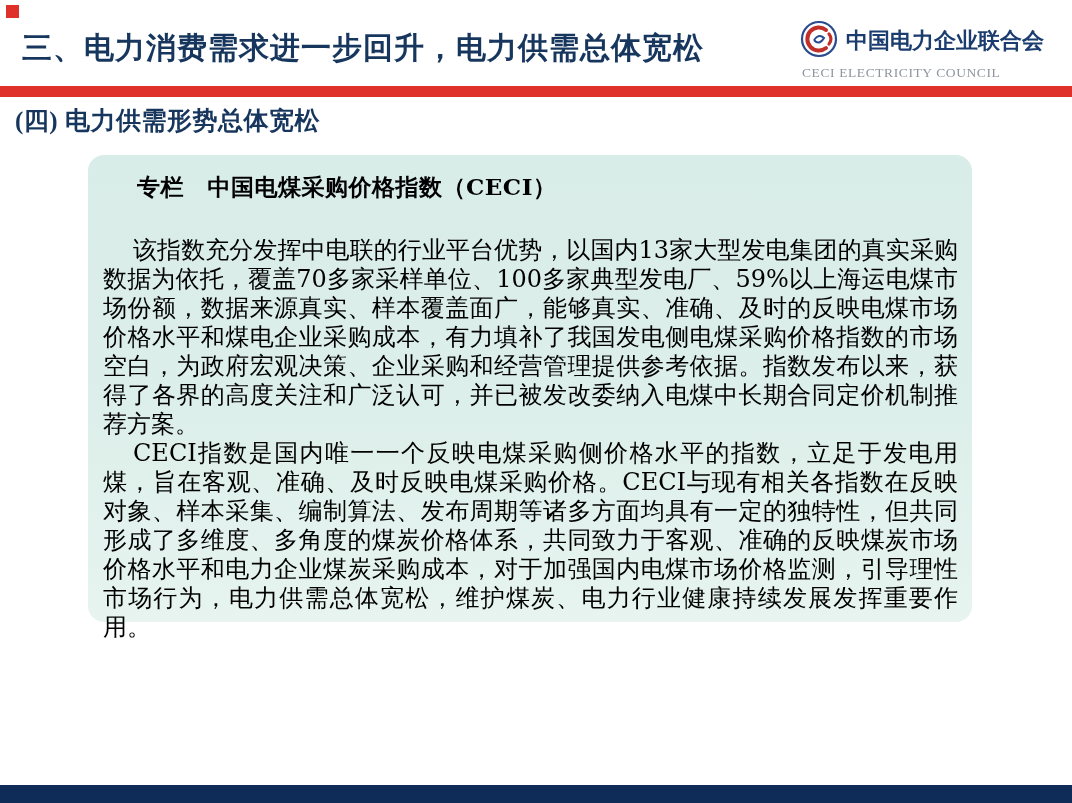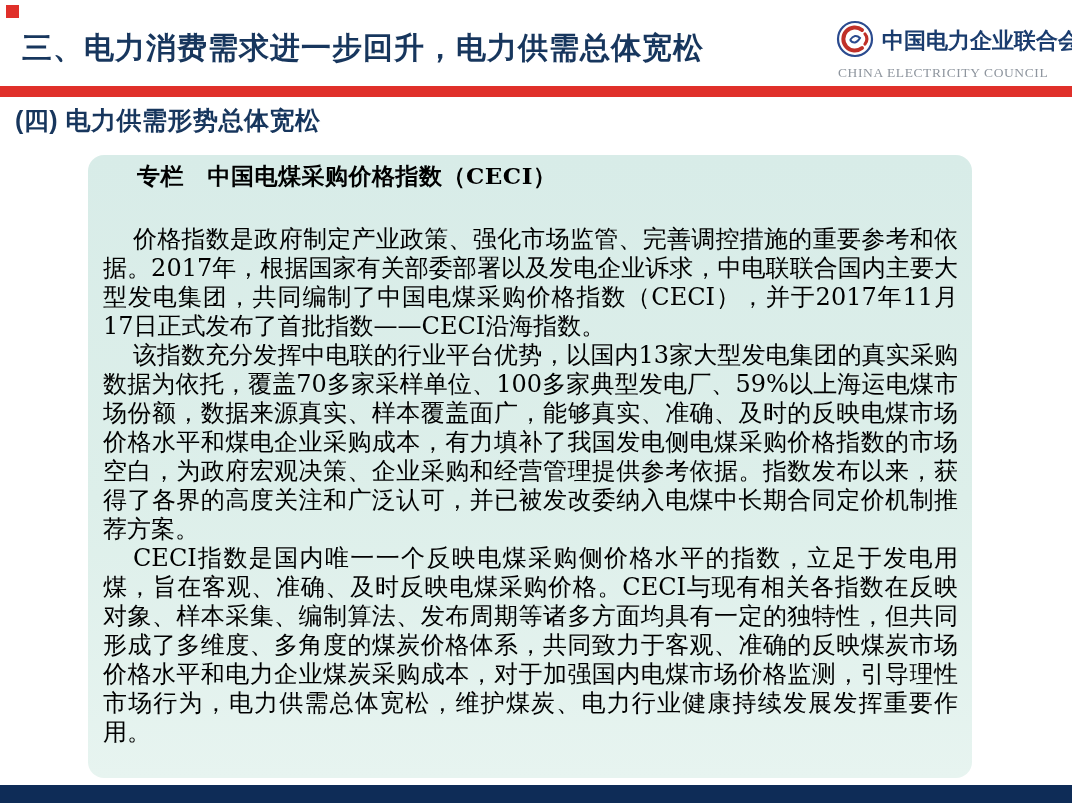--- a/index.html
+++ b/index.html
@@ -14,21 +14,21 @@
     position:absolute;left:6px;top:5px;width:13px;height:13px;
     background:#E0302A;
   }
   .header-title{
     position:absolute;left:22px;top:28px;
     font-size:30px;font-weight:bold;color:#17365D;
     letter-spacing:1px;white-space:nowrap;
     font-family:Liberation Serif, serif;
   }
   .logo{
-    position:absolute;left:836px;top:20px;width:230px;
+    position:absolute;left:800px;top:20px;width:230px;
   }
   .logo-top{display:flex;align-items:center;}
   .logo-emblem{flex:0 0 auto;margin-right:8px;}
   .logo-cn{
     font-size:22px;font-weight:bold;color:#1A3C6E;
     white-space:nowrap;letter-spacing:0px;
     font-family:"Liberation Sans", sans-serif;
   }
   .logo-en{
     margin-top:3px;margin-left:2px;
@@ -37,28 +37,28 @@
     letter-spacing:0.6px;white-space:nowrap;
   }
   .red-bar{
     position:absolute;left:0;top:86px;width:1072px;height:11px;
     background:#E0302A;
   }
   .section-title{
     position:absolute;left:15px;top:104px;
     font-size:25px;font-weight:bold;color:#17365D;
     letter-spacing:0.5px;white-space:nowrap;
-    font-family:Liberation Sans, sans-serif;
+    font-family:Liberation Serif, serif;
   }
   .content-box{
-    position:absolute;left:88px;top:155px;width:884px;height:623px;
+    position:absolute;left:88px;top:155px;width:884px;height:467px;
     border-radius:16px;
     background:linear-gradient(180deg,#D8ECE8 0%,#DDEFEA 55%,#E7F4F0 100%);
     box-sizing:border-box;
-    padding:4px 14px 0 15px;
+    padding:15px 14px 0 15px;
   }
   .box-heading{
     margin:2px 0 33px 34px;
     font-size:23px;font-weight:bold;color:#000000;
     font-family:"DejaVu Serif", serif;
     letter-spacing:0.5px;
   }
   .box-paragraph{
     margin:0;
     font-size:24px;line-height:29px;color:#000000;
@@ -85,29 +85,28 @@
       <span class="logo-emblem">
         <svg width="38" height="38" viewBox="0 0 38 38">
           <circle cx="19" cy="19" r="17" fill="#ffffff" stroke="#2B4B8F" stroke-width="2.2"></circle>
           <path d="M26 10 A 11.5 11.5 0 1 0 26 28" fill="none" stroke="#C03028" stroke-width="4" stroke-linecap="round"></path>
           <path d="M14 20 q 5 -7 10 -2 q -5 8 -10 2" fill="none" stroke="#2B4B8F" stroke-width="2"></path>
           <path d="M29 14 a 7.5 7.5 0 0 1 0 10" fill="none" stroke="#C03028" stroke-width="3.2" stroke-linecap="round"></path>
         </svg>
       </span>
       <span class="logo-cn">中国电力企业联合会</span>
     </div>
-    <div class="logo-en">CHINA ELECTRICITY COUNCIL</div>
+    <div class="logo-en">CECI ELECTRICITY COUNCIL</div>
   </div>
 
   <div class="red-bar"></div>
 
   <div class="section-title">(四)  电力供需形势总体宽松</div>
 
   <div class="content-box">
     <div class="box-heading">专栏　中国电煤采购价格指数（CECI）</div>
-    <p class="box-paragraph">价格指数是政府制定产业政策、强化市场监管、完善调控措施的重要参考和依据。2017年，根据国家有关部委部署以及发电企业诉求，中电联联合国内主要大型发电集团，共同编制了中国电煤采购价格指数（CECI），并于2017年11月17日正式发布了首批指数——CECI沿海指数。</p>
     <p class="box-paragraph">该指数充分发挥中电联的行业平台优势，以国内13家大型发电集团的真实采购数据为依托，覆盖70多家采样单位、100多家典型发电厂、59%以上海运电煤市场份额，数据来源真实、样本覆盖面广，能够真实、准确、及时的反映电煤市场价格水平和煤电企业采购成本，有力填补了我国发电侧电煤采购价格指数的市场空白，为政府宏观决策、企业采购和经营管理提供参考依据。指数发布以来，获得了各界的高度关注和广泛认可，并已被发改委纳入电煤中长期合同定价机制推荐方案。</p>
     <p class="box-paragraph">CECI指数是国内唯一一个反映电煤采购侧价格水平的指数，立足于发电用煤，旨在客观、准确、及时反映电煤采购价格。CECI与现有相关各指数在反映对象、样本采集、编制算法、发布周期等诸多方面均具有一定的独特性，但共同形成了多维度、多角度的煤炭价格体系，共同致力于客观、准确的反映煤炭市场价格水平和电力企业煤炭采购成本，对于加强国内电煤市场价格监测，引导理性市场行为，电力供需总体宽松，维护煤炭、电力行业健康持续发展发挥重要作用。</p>
   </div>
 
   <div class="footer-bar"></div>
 
 </div>
 
 </body></html>

